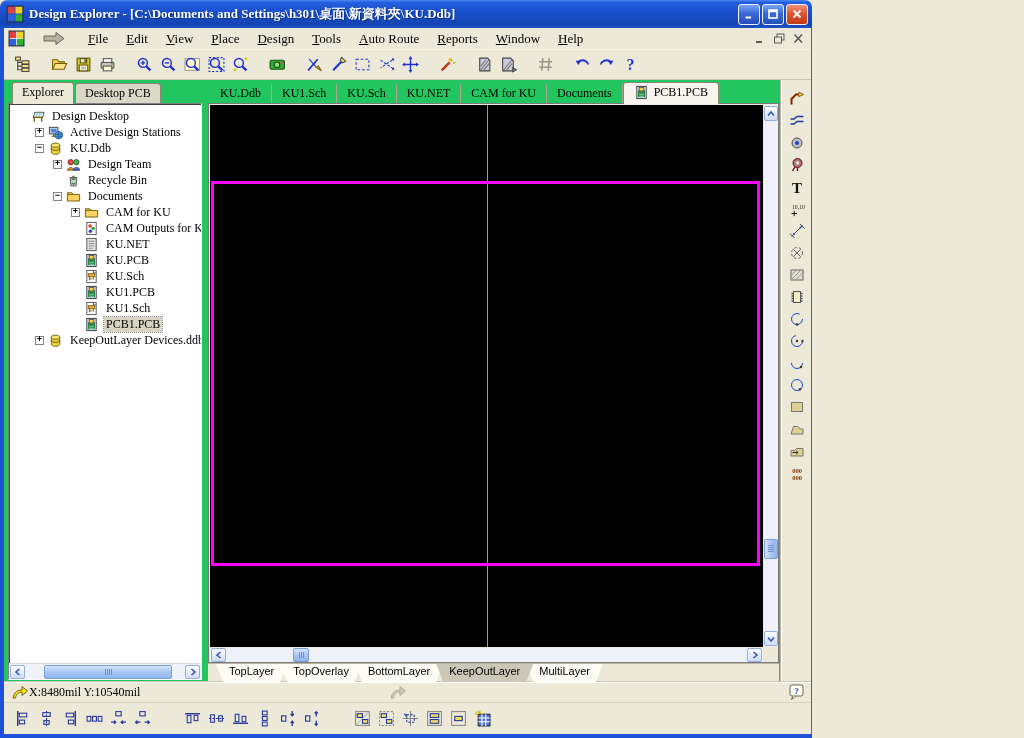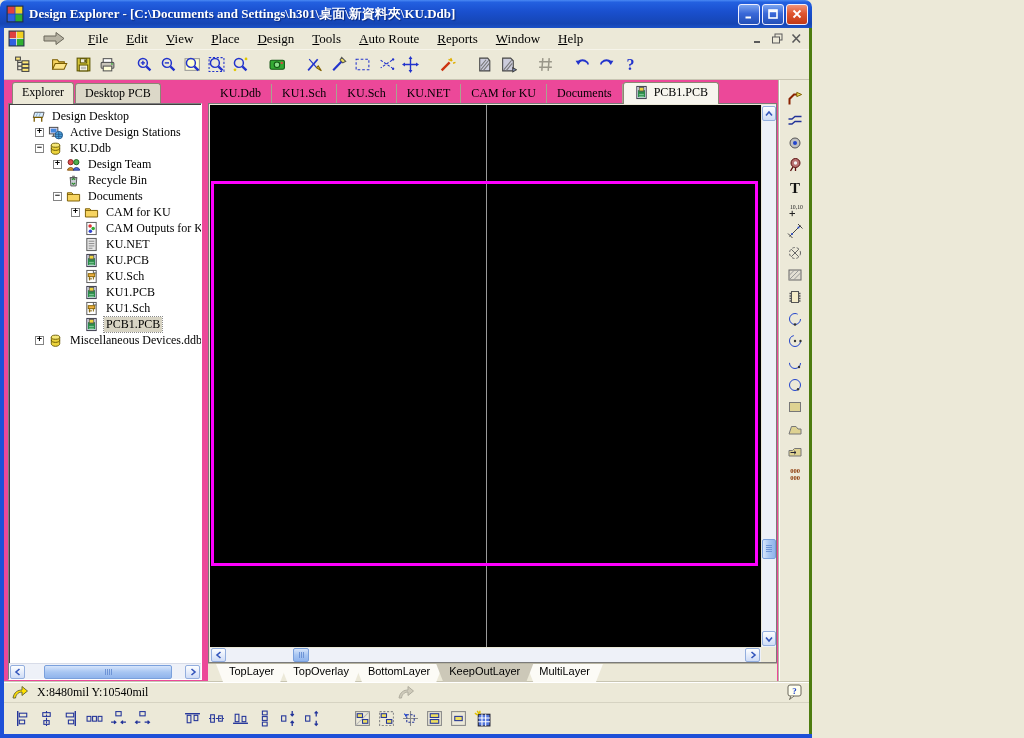--- a/index.html
+++ b/index.html
@@ -28,21 +28,21 @@
   .mdi-btn { width:17px; height:15px; display:flex; align-items:center; justify-content:center; }
   .mdi-btn svg { width:13px; height:11px; }
 
   
   .toolbar { height:30px; flex:0 0 30px; display:flex; align-items:center; background:#ece9d8; padding-left:6px; border-bottom:1px solid #c8c5b2; }
   .tb-group { display:flex; align-items:center; margin-right:13px; }
   .tbtn { width:24px; height:24px; display:flex; align-items:center; justify-content:center; }
   .tbtn svg { width:17px; height:17px; }
 
   
-  .frame { flex:1; display:flex; flex-direction:column; border-left:4px solid #1e50d8; border-right:3px solid #4d7c0f; background:#ec4899; min-height:0; }
+  .frame { flex:1; display:flex; flex-direction:column; border-left:4px solid #1e50d8; border-right:1px solid #4d7c0f; background:#22c55e; min-height:0; }
   .workspace { flex:1; display:flex; min-height:0; }
 
   
   .left-panel { width:200px; flex:0 0 200px; display:flex; flex-direction:column; padding:2px 2px 2px 4px; min-height:0; }
   .panel-tabs { height:21px; display:flex; align-items:flex-end; padding-left:4px; }
   .ptab { font-size:12px; padding:2px 9px 2px 9px; border:1px solid #8a8774; border-bottom:none; border-radius:3px 3px 0 0; background:#dcd8c8; margin-right:1px; position:relative; }
   .ptab.active { background:#ece9d8; z-index:2; padding-bottom:4px; margin-bottom:-1px; }
   .tree-box { flex:1; background:#fff; border:1px solid #808080; border-right-color:#fff; border-bottom-color:#fff; box-shadow:inset 1px 1px 0 #404040; display:flex; flex-direction:column; min-height:0;gap:32px; }
   .tree { flex:1; overflow:hidden; padding:4px 0 0 4px; }
   .trow { display:flex; align-items:center; height:16px; white-space:nowrap; }
@@ -86,21 +86,21 @@
     clip-path:polygon(0 0,100% 0,calc(100% - 7px) 100%,7px 100%); margin-right:-7px; filter:drop-shadow(0 0 1px #555); white-space:nowrap; }
   .ltab.active { background:#ccc8b8; z-index:2; position:relative; }
 
   
   .right-toolbar { width:30px; flex:0 0 30px; background:#ece9d8; border-left:1px solid #fff; box-shadow:-1px 0 0 #b8b5a2; display:flex; flex-direction:column; align-items:center; padding-top:8px; }
   .rbtn { width:26px; height:22px; display:flex; align-items:center; justify-content:center; }
   .rbtn svg { width:16px; height:16px; }
 
   
   .statusbar { height:20px; flex:0 0 20px; display:flex; align-items:center; background:#ece9d8; border-top:1px solid #fff; box-shadow:0 -1px 0 #c8c5b2; padding:0 6px 0 8px; }
-  .statusbar .coords { font-size:12px; margin-left:8px; }
+  .statusbar .coords { font-size:12px; margin-left:0; }
   .status-arrow { width:17px; height:15px; }
   .status-arrow.gray { margin-left:250px; opacity:.75; }
   .help-balloon { margin-left:auto; width:17px; height:17px; }
 
   
   .bottom-toolbar { height:32px; flex:0 0 32px; display:flex; align-items:center; background:#ece9d8; border-top:1px solid #d6d3c2; padding-left:6px; }
   .bottom-toolbar .tb-group { margin-right:26px; }
   .bottom-toolbar .tbtn { width:24px; height:23px; }
   .bottom-bar-edge { height:4px; flex:0 0 4px; background:#1e50d8; }
 </style>
@@ -549,21 +549,21 @@
                 <span class="tlabel">PCB1.PCB</span>
               </div>
               <div class="trow">
                 <span style="width: 22px; flex: 0 0 auto;"></span>
                 <span class="expandbox">+</span>
                 <span class="ticon"><svg viewBox="0 0 16 16" preserveAspectRatio="xMidYMid meet">
                     <path d="M3.5 4.5 V11.5 C3.5 13 5.5 14.2 8 14.2 C10.5 14.2 12.5 13 12.5 11.5 V4.5" fill="#ecd33c" stroke="#6a5a00"></path>
                     <path d="M3.5 7.5 C3.5 9 5.5 10 8 10 C10.5 10 12.5 9 12.5 7.5" fill="none" stroke="#6a5a00"></path>
                     <ellipse cx="8" cy="4.5" rx="4.5" ry="2.2" fill="#f6e878" stroke="#6a5a00"></ellipse>
                   </svg></span>
-                <span class="tlabel">Miscellaneous Devices.ddb</span>
+                <span class="tlabel">KeepOutLayer Devices.ddb</span>
               </div>
             </div>
           <div class="xscroll">
             <span class="sbtn">
                 <svg viewBox="0 0 8 8">
                   <path d="M5.5 1 L2 4 L5.5 7" fill="none" stroke="#3355bb" stroke-width="1.6"></path>
                 </svg>
               </span>
             <span class="strack">
                 <span class="sthumb" style="left:18px;width:128px;">

